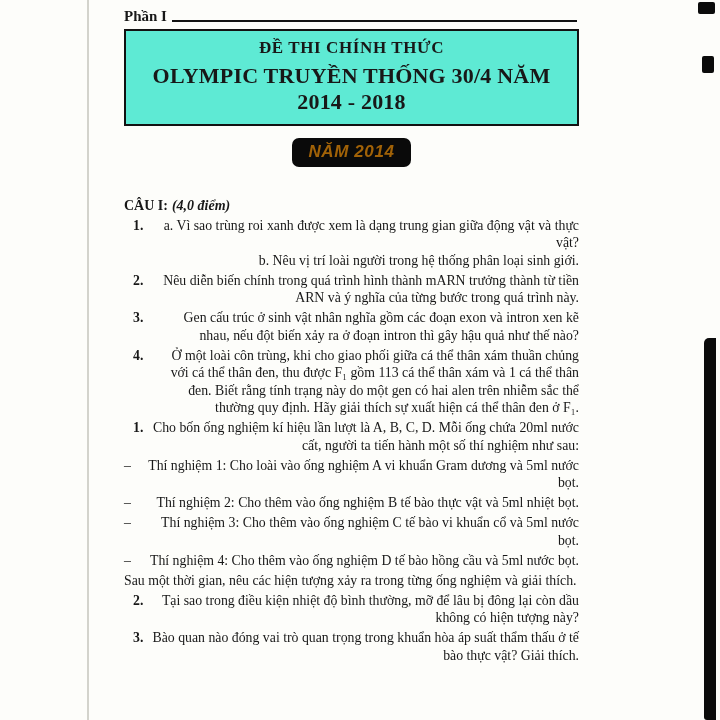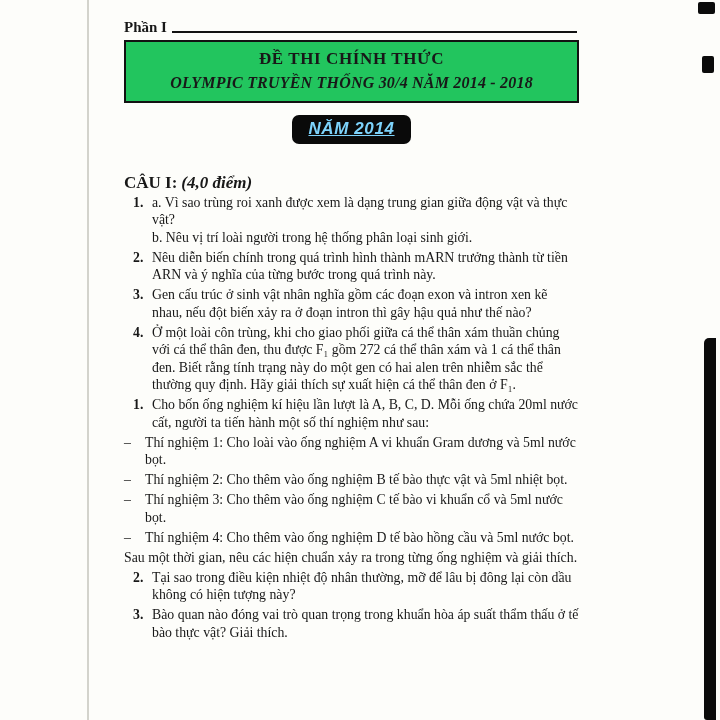--- a/index.html
+++ b/index.html
@@ -6,49 +6,49 @@
   body {
     width:720px; height:720px; overflow:hidden; position:relative;
     background:#ffffff;
     font-family:"Liberation Serif", serif;
     color:#181818;
   }
   .page {
     position:absolute; inset:0; background:#fdfdfa;
   }
   .content {
-    position:absolute; left:124px; top:19px; width:455px;
+    position:absolute; left:124px; top:8px; width:455px;
   }
   
   .part-row { display:flex; align-items:flex-end; }
   .part-label { font-weight:700; font-size:15px; white-space:nowrap; }
   .part-rule { flex:1; border-bottom:2px solid #121212; margin:0 2px 3px 5px; }
   .title-box {
-    margin-top:4px; border:2px solid #121212; background:#22c55e;
+    margin-top:4px; border:2px solid #121212; background:#5eead4;
     text-align:center; padding:7px 4px 9px 4px;
   }
   .title-line1 { font-weight:700; font-size:17px; letter-spacing:.6px; margin-bottom:5px; }
-  .title-line2 { font-weight:700; font-size:16px; letter-spacing:.2px;font-style:italic; }
+  .title-line2 { font-weight:700; font-size:22px; letter-spacing:.2px; }
   .badge-row { text-align:center; margin-top:12px; margin-bottom:30px; }
   .year-badge {
-    display:inline-block; background:#0a0a0a; color:#7dd3fc;
+    display:inline-block; background:#0a0a0a; color:#a16207;
     font-family:"Liberation Sans", sans-serif; font-weight:700; font-style:italic;
     font-size:17px; letter-spacing:.6px;
-    padding:4px 16px 5px 16px; border-radius:7px;text-decoration:underline;
+    padding:4px 16px 5px 16px; border-radius:7px;
   }
   
   .exam-body { font-size:13.8px; line-height:17.5px; }
-  .section-heading { font-weight:700; font-size:17px; margin:0 0 2px 0; }
+  .section-heading { font-weight:700; font-size:14px; margin:0 0 2px 0; }
   .section-heading .points { font-style:italic; margin-left:4px; }
   .q-item { display:flex; margin:0 0 2.5px 0; }
   .q-marker { flex:0 0 20px; }
   .q-item.numbered { padding-left:9px; }
   .q-item.numbered .q-marker { flex-basis:19px; font-weight:700; }
   .q-item.dash .q-marker { flex-basis:21px; font-weight:400; }
-  .q-text { flex:1; }
+  .q-text { flex:1;text-align:right; }
   .q-text .para { margin:0; }
   .cont-para { margin:0 0 2.5px 0; padding-left:22px; text-indent:-22px; }
   
   .left-shadow {
     position:absolute; left:87px; top:0; bottom:0; width:2px;
     background:#cbcbc3; opacity:.85;
   }
   .artifact { position:absolute; background:#0b0b0b; }
   .artifact-tr1 { top:2px; right:5px; width:17px; height:12px; border-radius:2px; }
   .artifact-tr2 { top:56px; right:6px; width:12px; height:17px; border-radius:2px; }
@@ -99,21 +99,21 @@
       <div class="q-item numbered">
         <span class="q-marker">3.</span>
         <div class="q-text">
           <div class="para">Gen cấu trúc ở sinh vật nhân nghĩa gồm các đoạn exon và intron xen kẽ nhau, nếu đột biến xảy ra ở đoạn intron thì gây hậu quả như thế nào?</div>
         </div>
       </div>
 
       <div class="q-item numbered">
         <span class="q-marker">4.</span>
         <div class="q-text">
-          <div class="para">Ở một loài côn trùng, khi cho giao phối giữa cá thể thân xám thuần chủng với cá thể thân đen, thu được F₁ gồm 272 cá thể thân xám và 1 cá thể thân đen. Biết rằng tính trạng này do một gen có hai alen trên nhiễm sắc thể thường quy định. Hãy giải thích sự xuất hiện cá thể thân đen ở F₁.</div>
+          <div class="para">Ở một loài côn trùng, khi cho giao phối giữa cá thể thân xám thuần chủng với cá thể thân đen, thu được F₁ gồm 113 cá thể thân xám và 1 cá thể thân đen. Biết rằng tính trạng này do một gen có hai alen trên nhiễm sắc thể thường quy định. Hãy giải thích sự xuất hiện cá thể thân đen ở F₁.</div>
         </div>
       </div>
 
 
       <div class="q-item numbered">
         <span class="q-marker">1.</span>
         <div class="q-text">
           <div class="para">Cho bốn ống nghiệm kí hiệu lần lượt là A, B, C, D. Mỗi ống chứa 20ml nước cất, người ta tiến hành một số thí nghiệm như sau:</div>
         </div>
       </div>
@@ -139,26 +139,26 @@
         </div>
       </div>
 
       <div class="q-item dash">
         <span class="q-marker">–</span>
         <div class="q-text">
           <div class="para">Thí nghiệm 4: Cho thêm vào ống nghiệm D tế bào hồng cầu và 5ml nước bọt.</div>
         </div>
       </div>
 
-      <div class="cont-para">Sau một thời gian, nêu các hiện chuẩn xảy ra trong từng ống nghiệm và giải thích.</div>
+      <div class="cont-para">Sau một thời gian, nêu các hiện tượng xảy ra trong từng ống nghiệm và giải thích.</div>
 
       <div class="q-item numbered">
         <span class="q-marker">2.</span>
         <div class="q-text">
-          <div class="para">Tại sao trong điều kiện nhiệt độ nhân thường, mỡ để lâu bị đông lại còn dầu không có hiện tượng này?</div>
+          <div class="para">Tại sao trong điều kiện nhiệt độ bình thường, mỡ để lâu bị đông lại còn dầu không có hiện tượng này?</div>
         </div>
       </div>
 
       <div class="q-item numbered">
         <span class="q-marker">3.</span>
         <div class="q-text">
           <div class="para">Bào quan nào đóng vai trò quan trọng trong khuẩn hòa áp suất thẩm thấu ở tế bào thực vật? Giải thích.</div>
         </div>
       </div>
 

